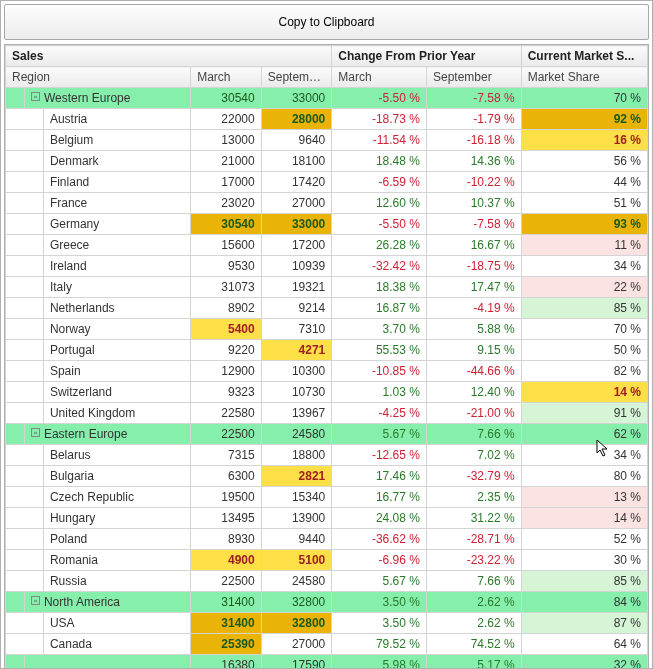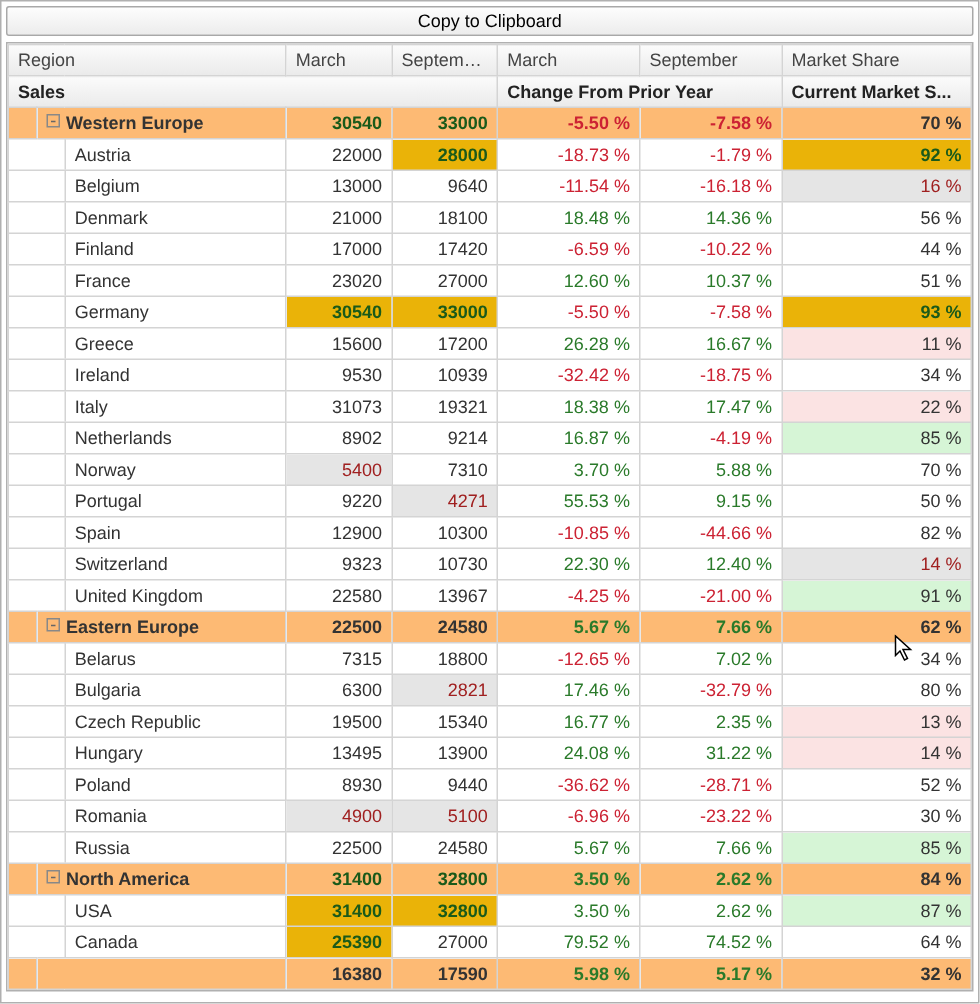--- a/index.html
+++ b/index.html
@@ -11,21 +11,21 @@
     background: #fff;
     width: 653px;
     height: 669px;
     overflow: hidden;
     border: 1px solid #b0b0b0;
     padding: 3px;
   }
   .copy-btn {
     display: block;
     width: 100%;
-    height: 20px;
+    height: 36px;
     background: linear-gradient(#fdfdfd, #ececec);
     border: 1px solid #a8a8a8;
     border-radius: 2px;
     font-size: 12px;
     cursor: pointer;
     margin-bottom: 4px;
   }
   .grid {
     border: 1px solid #b0b0b0;
     width: 100%;
@@ -61,21 +61,21 @@
   col.ind { width: 18px; }
   col.region { width: 140px; }
   col.num { width: 67px; }
   col.pct { width: 90px; }
   col.ms { width: 120px; }
   .indent-cell { background: #fff; border-right: none; border-left: 1px solid #d4d4d4; }
   .indent-cell + .indent-cell { border-left: none; }
   .num { text-align: right; }
   .pct { text-align: right; }
   .ms { text-align: right; }
-  .group-row td { font-weight: bold; background: #fdba74; }
+  .group-row td { font-weight: normal; background: #86efac; }
   .exp {
     display: inline-block;
     width: 9px; height: 9px;
     border: 1px solid #888;
     line-height: 7px;
     text-align: center;
     font-size: 9px;
     margin-right: 4px;
     vertical-align: 1px;
     color: #444;
@@ -86,21 +86,21 @@
     content: '';
     position: absolute;
     left: 2px; right: 2px; top: 50%;
     border-top: 1px solid #666;
     transform: translateY(-0.5px);
   }
   .neg { color: #c23; }
   .pos { color: #2a7a2a; }
   .hl-green { background: #eab308; font-weight: bold; color: #1a5a1a; }
   .hl-green-lt { background: #d6f5d6; }
-  .hl-red { background: #e5e5e5; font-weight: normal; color: #a02020; }
+  .hl-red { background: #fde047; font-weight: bold; color: #a02020; }
   .hl-red-lt { background: #fbe3e3; }
   .cursor {
     position: absolute;
     width: 14px; height: 20px;
     pointer-events: none;
   }
   #tbody tr td:first-child,
   #tbody tr td:nth-child(2) { border-right: none; }
 </style>
 </head>
@@ -115,32 +115,32 @@
         <col class="ind">
         <col class="region">
       <col class="num">
         <col class="num">
       <col class="pct">
         <col class="pct">
       <col class="ms">
     </colgroup>
     <thead>
       <tr>
+        <th class="band" colspan="5">Sales</th>
+        <th class="band" colspan="2">Change From Prior Year</th>
+        <th class="band">Current Market S...</th>
+      </tr>
+      <tr>
         <th colspan="3">Region</th>
         <th>March</th>
         <th>September</th>
         <th>March</th>
         <th>September</th>
         <th>Market Share</th>
       </tr>
-      <tr>
-        <th class="band" colspan="5">Sales</th>
-        <th class="band" colspan="2">Change From Prior Year</th>
-        <th class="band">Current Market S...</th>
-      </tr>
     </thead>
     <tbody id="tbody">
         <tr class="group-row">
           <td class="indent-cell"></td>
           <td colspan="2"><span class="exp"></span><span>Western Europe</span></td>
           <td class="num hl-green">30540</td>
           <td class="num hl-green">33000</td>
           <td class="pct neg">-5.50 %</td>
           <td class="pct neg">-7.58 %</td>
           <td class="ms">70 %</td>
@@ -274,21 +274,21 @@
           <td class="pct neg">-10.85 %</td>
           <td class="pct neg">-44.66 %</td>
           <td class="ms">82 %</td>
         </tr>
         <tr>
           <td class="indent-cell"></td>
           <td class="indent-cell"></td>
           <td>Switzerland</td>
           <td class="num">9323</td>
           <td class="num">10730</td>
-          <td class="pct pos">22.30 %</td>
+          <td class="pct pos">1.03 %</td>
           <td class="pct pos">12.40 %</td>
           <td class="ms hl-red">14 %</td>
         </tr>
         <tr>
           <td class="indent-cell"></td>
           <td class="indent-cell"></td>
           <td>United Kingdom</td>
           <td class="num">22580</td>
           <td class="num">13967</td>
           <td class="pct neg">-4.25 %</td>

